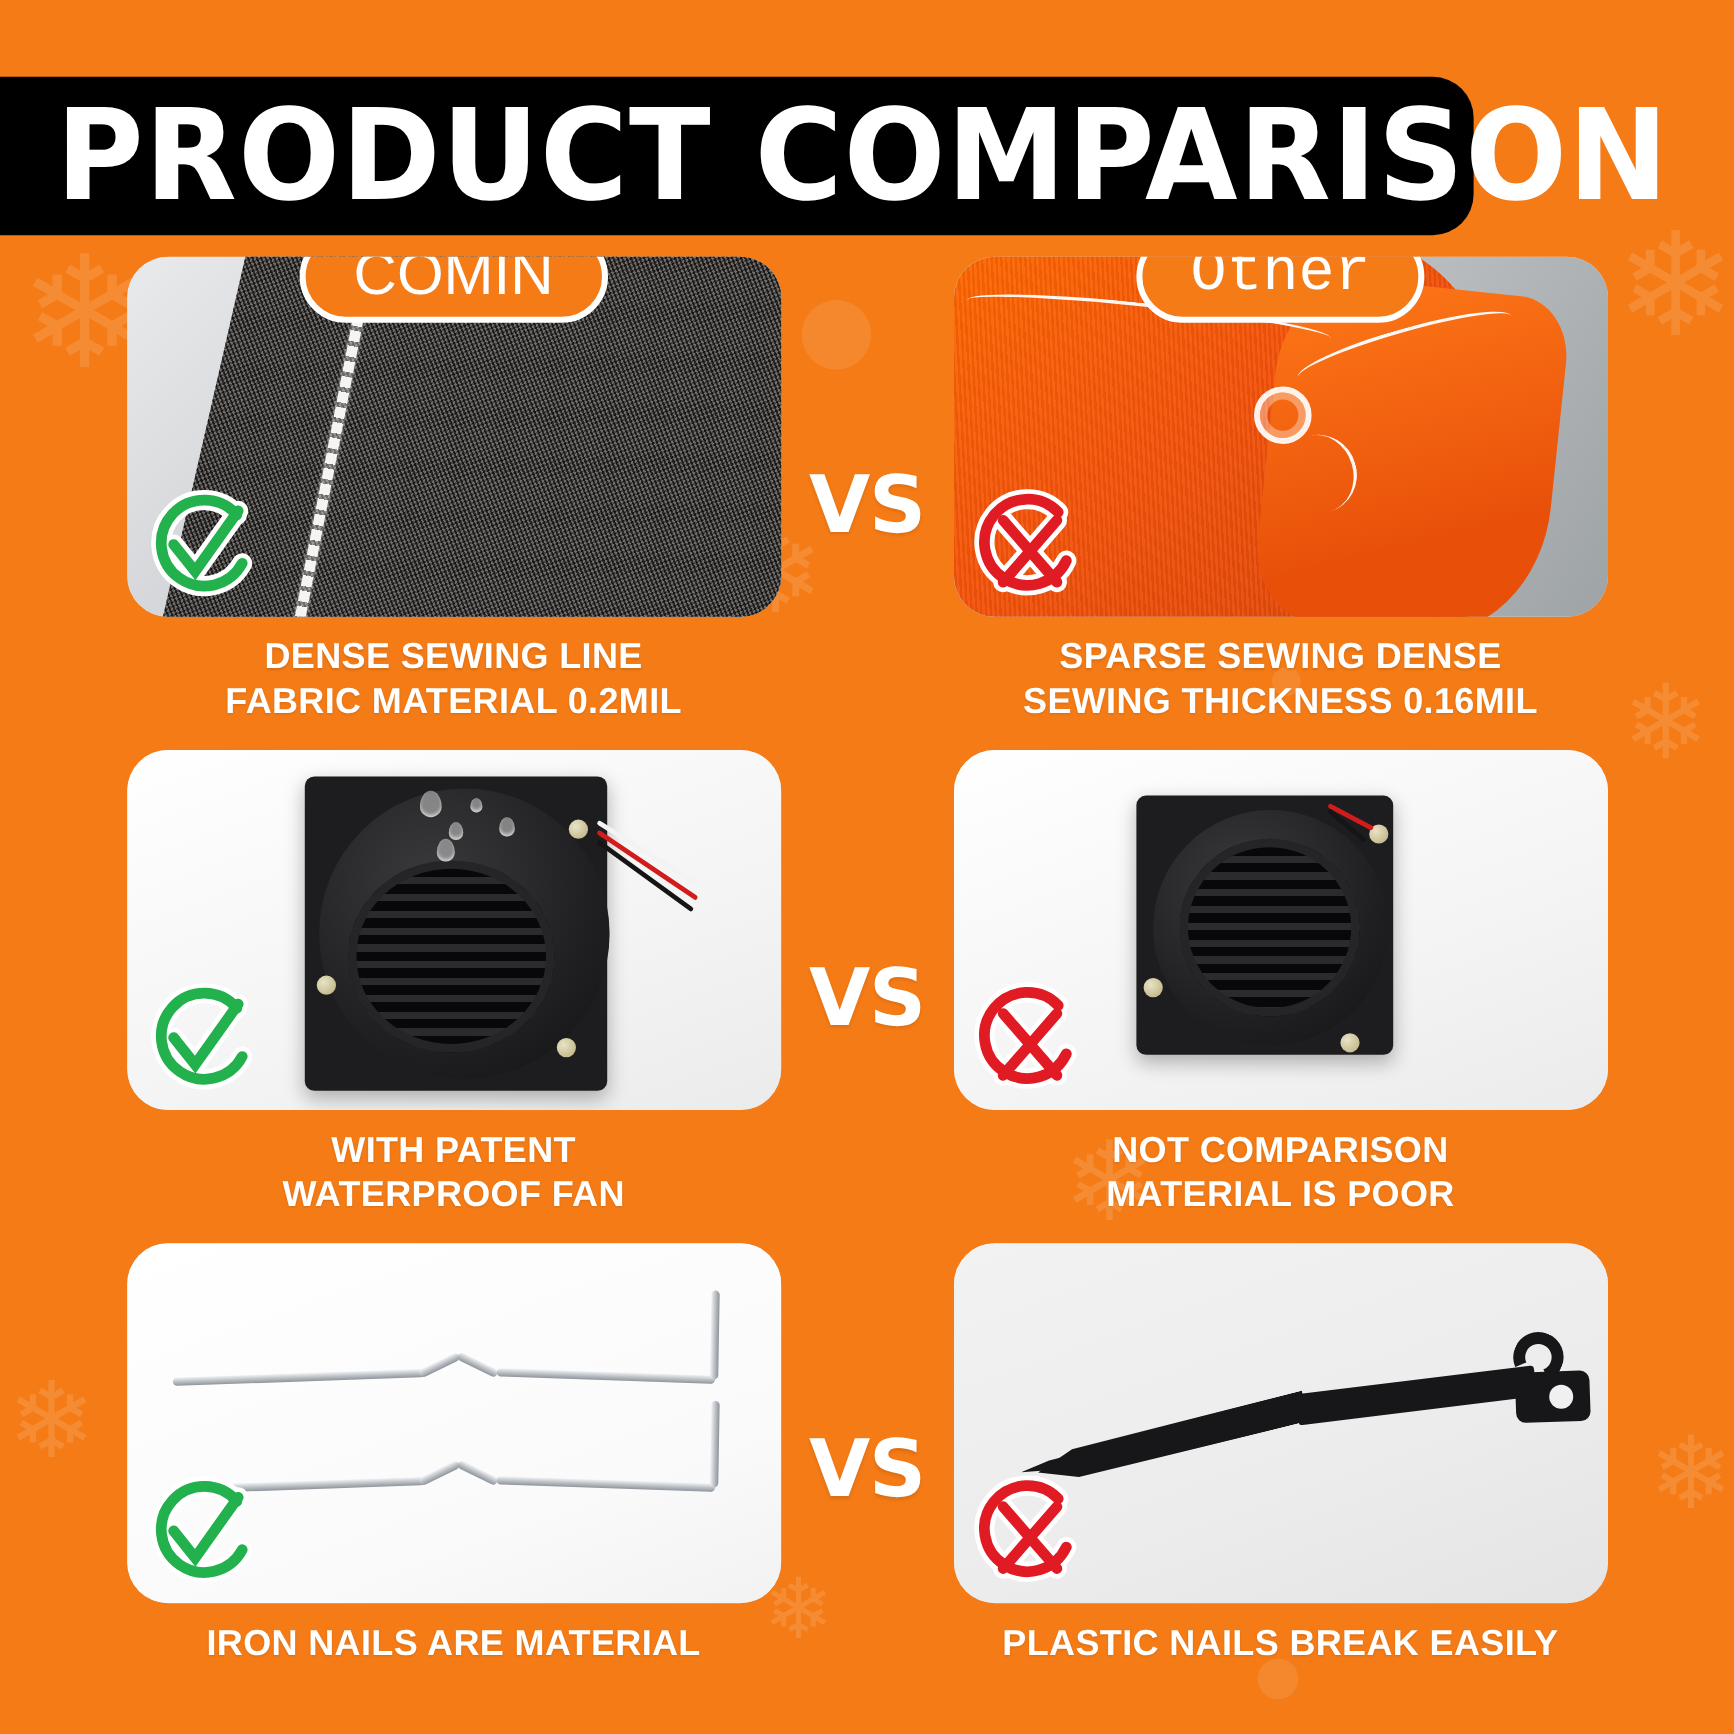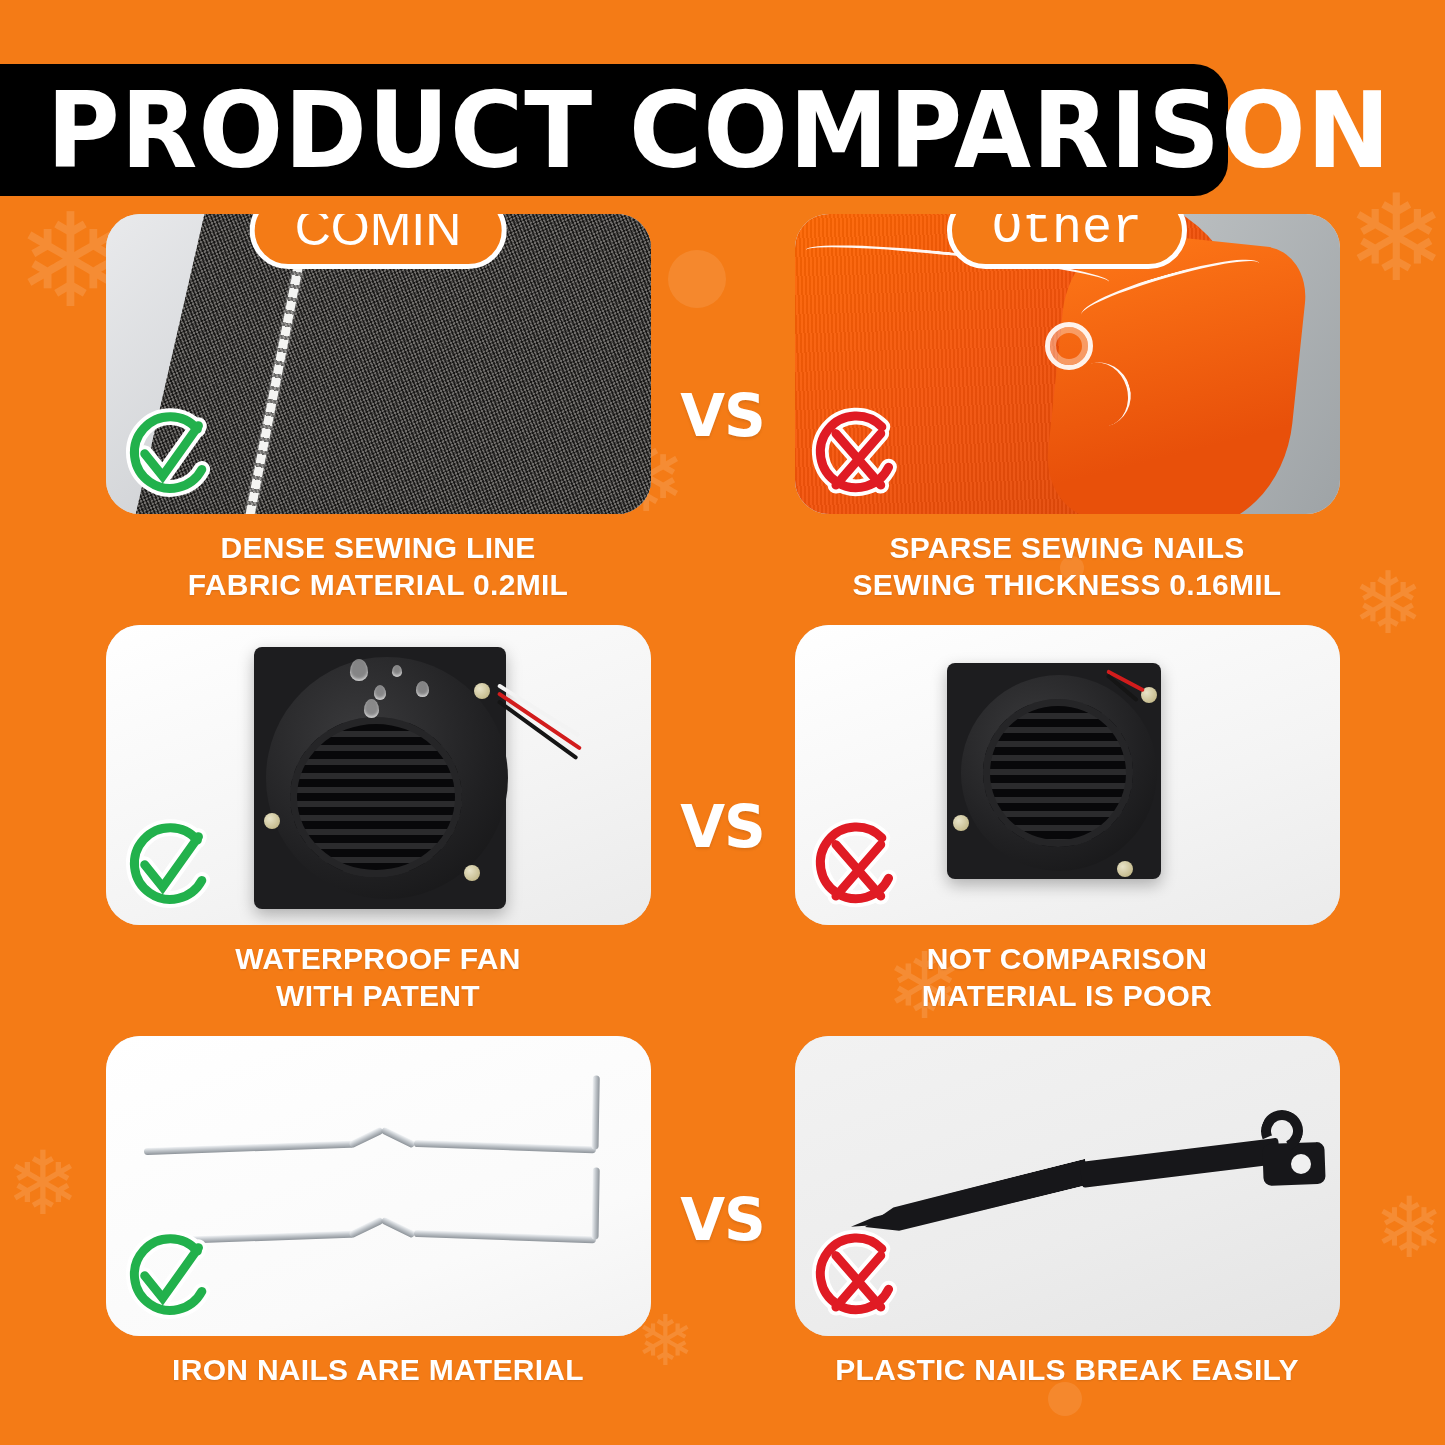--- a/index.html
+++ b/index.html
@@ -144,21 +144,21 @@
   .caption .cap-line { display: block; white-space: nowrap; }
 
   
   .vs {
     position: absolute;
     left: 50%;
     transform: translateX(-50%);
     top: 168px;
     color: #ffffff;
     font-family: "DejaVu Sans", sans-serif;
-    font-size: 58px;
+    font-size: 66px;
     font-weight: bold;
     letter-spacing: -1px;
     z-index: 7;
     text-shadow: 0 2px 3px rgba(0,0,0,0.10);
   }
   .row-3 .vs { top: 150px; }
 
   
 
   
@@ -362,21 +362,21 @@
             <g fill="none" stroke="#E01B24" stroke-width="8" stroke-linecap="round">
               <path d="M74 24 A32 32 0 1 0 80 60"></path>
               <path d="M33 30 L73 76"></path>
               <path d="M73 30 L33 76"></path>
             </g>
           </svg>
         </div>
         <div class="brand-pill" style="left:50%; transform:translateX(-50%);font-family:Liberation Mono, monospace;">Other</div>
       </div>
       <div class="caption">
-        <span class="cap-line">SPARSE SEWING NAILS</span>
+        <span class="cap-line">SPARSE SEWING DENSE</span>
         <span class="cap-line">SEWING THICKNESS 0.16MIL</span>
       </div>
     </div>
   </div>
 
   <div class="row row-2">
 
     <div class="side left">
       <div class="photo-card">
         <div class="art-fan">
@@ -402,22 +402,22 @@
               <path d="M31 48 L47 68 L79 23"></path>
             </g>
             <g fill="none" stroke="#22B14C" stroke-width="8" stroke-linecap="round">
               <path d="M78 26 A32 32 0 1 0 82 62"></path>
               <path d="M31 48 L47 68 L79 23"></path>
             </g>
           </svg>
         </div>
       </div>
       <div class="caption">
+        <span class="cap-line">WITH PATENT</span>
         <span class="cap-line">WATERPROOF FAN</span>
-        <span class="cap-line">WITH PATENT</span>
       </div>
     </div>
 
     <div class="vs">VS</div>
 
     <div class="side right">
       <div class="photo-card">
         <div class="art-fan">
           <div class="fan-body" style="left:152px; top:38px; width:214px; height:216px;"></div>
           <div class="fan-housing" style="left:166px; top:50px; width:196px; height:196px;"></div>

